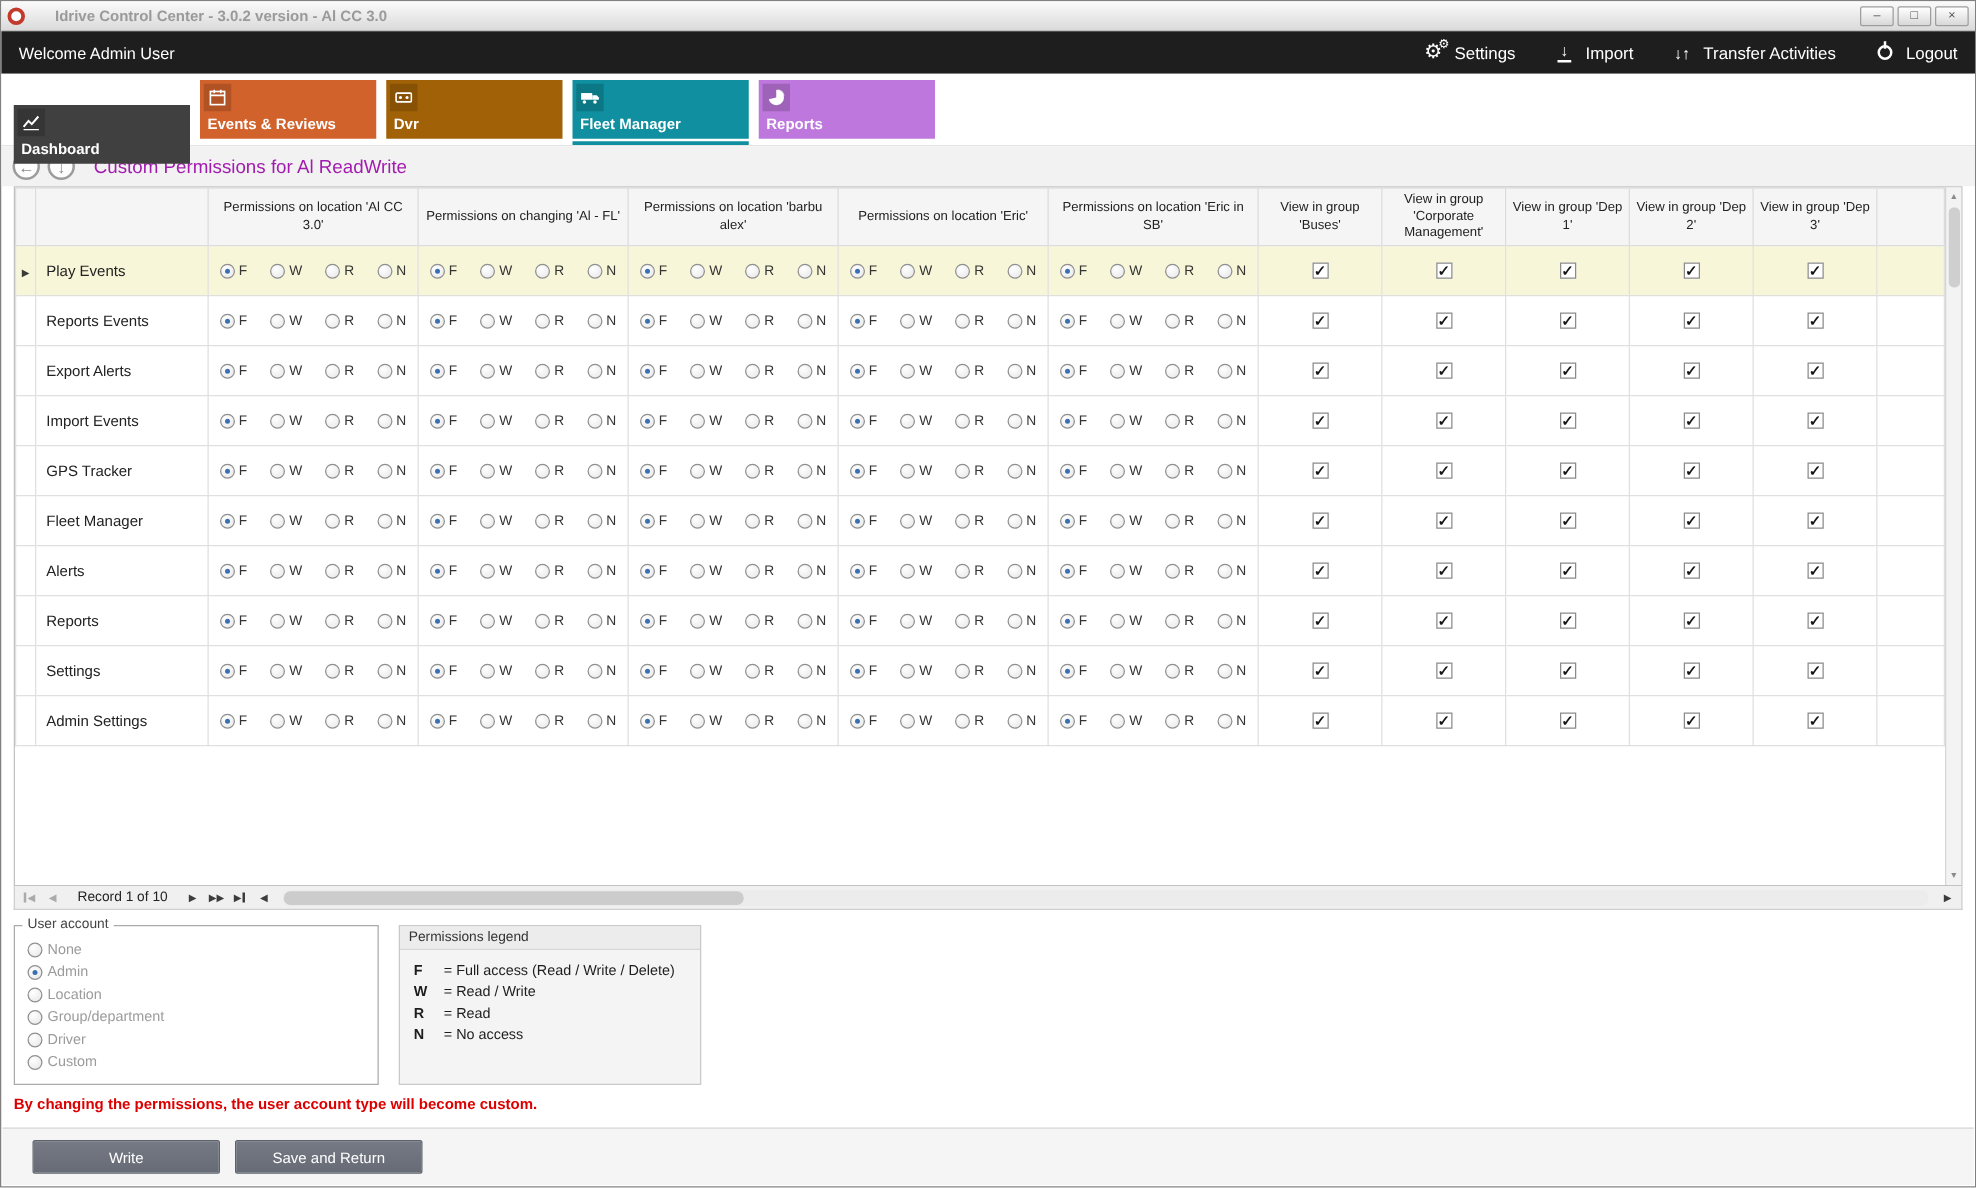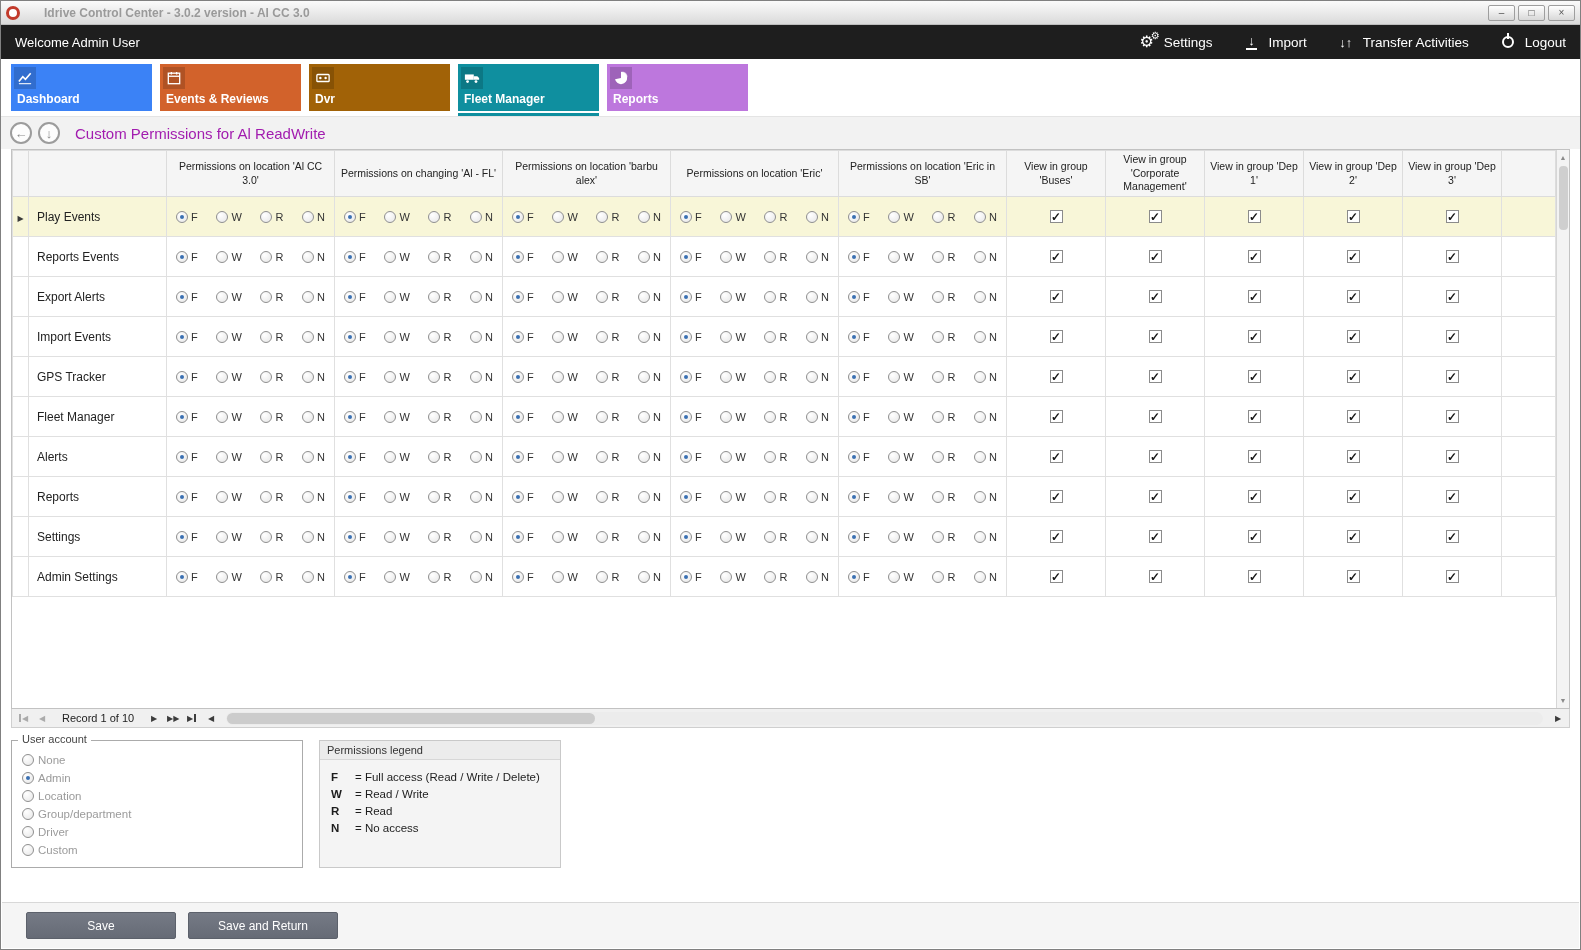--- a/index.html
+++ b/index.html
@@ -129,21 +129,21 @@
         <div class="action">
           <span class="act-icon">
             <span class="pow"></span>
           </span>
           <span>Logout</span>
         </div>
       </div>
   </div>
 
   <div class="tabbar">
-      <div class="tab" style="background: #3b82f6;">
+      <div class="tab" style="background: #404040; margin-top: 20px;">
         <span class="tab-icon">
           <svg width="14" height="14" viewBox="0 0 16 16">
             <path d="M1 12 L5.5 6.5 L8.5 9.5 L14.5 2.5" fill="none" stroke="#fff" stroke-width="1.8"></path>
             <path d="M1 14.5 H15" stroke="#fff" stroke-width="1.2"></path>
           </svg>
         </span>
         <span class="tab-label">Dashboard</span>
       </div>
       <div class="tab" style="background: rgb(210, 98, 43);">
         <span class="tab-icon">
@@ -1400,19 +1400,20 @@
             <span>= Read</span>
           </div>
           <div class="lg-item">
             <b>N</b>
             <span>= No access</span>
           </div>
         </div>
     </div>
   </div>
 
+  <div class="warning">By changing the permissions, the user account type will become custom.</div>
 
   <div class="footer">
-    <button class="btn">Save</button>
+    <button class="btn">Write</button>
     <button class="btn">Save and Return</button>
   </div>
 
 </div>
 
 </body></html>

